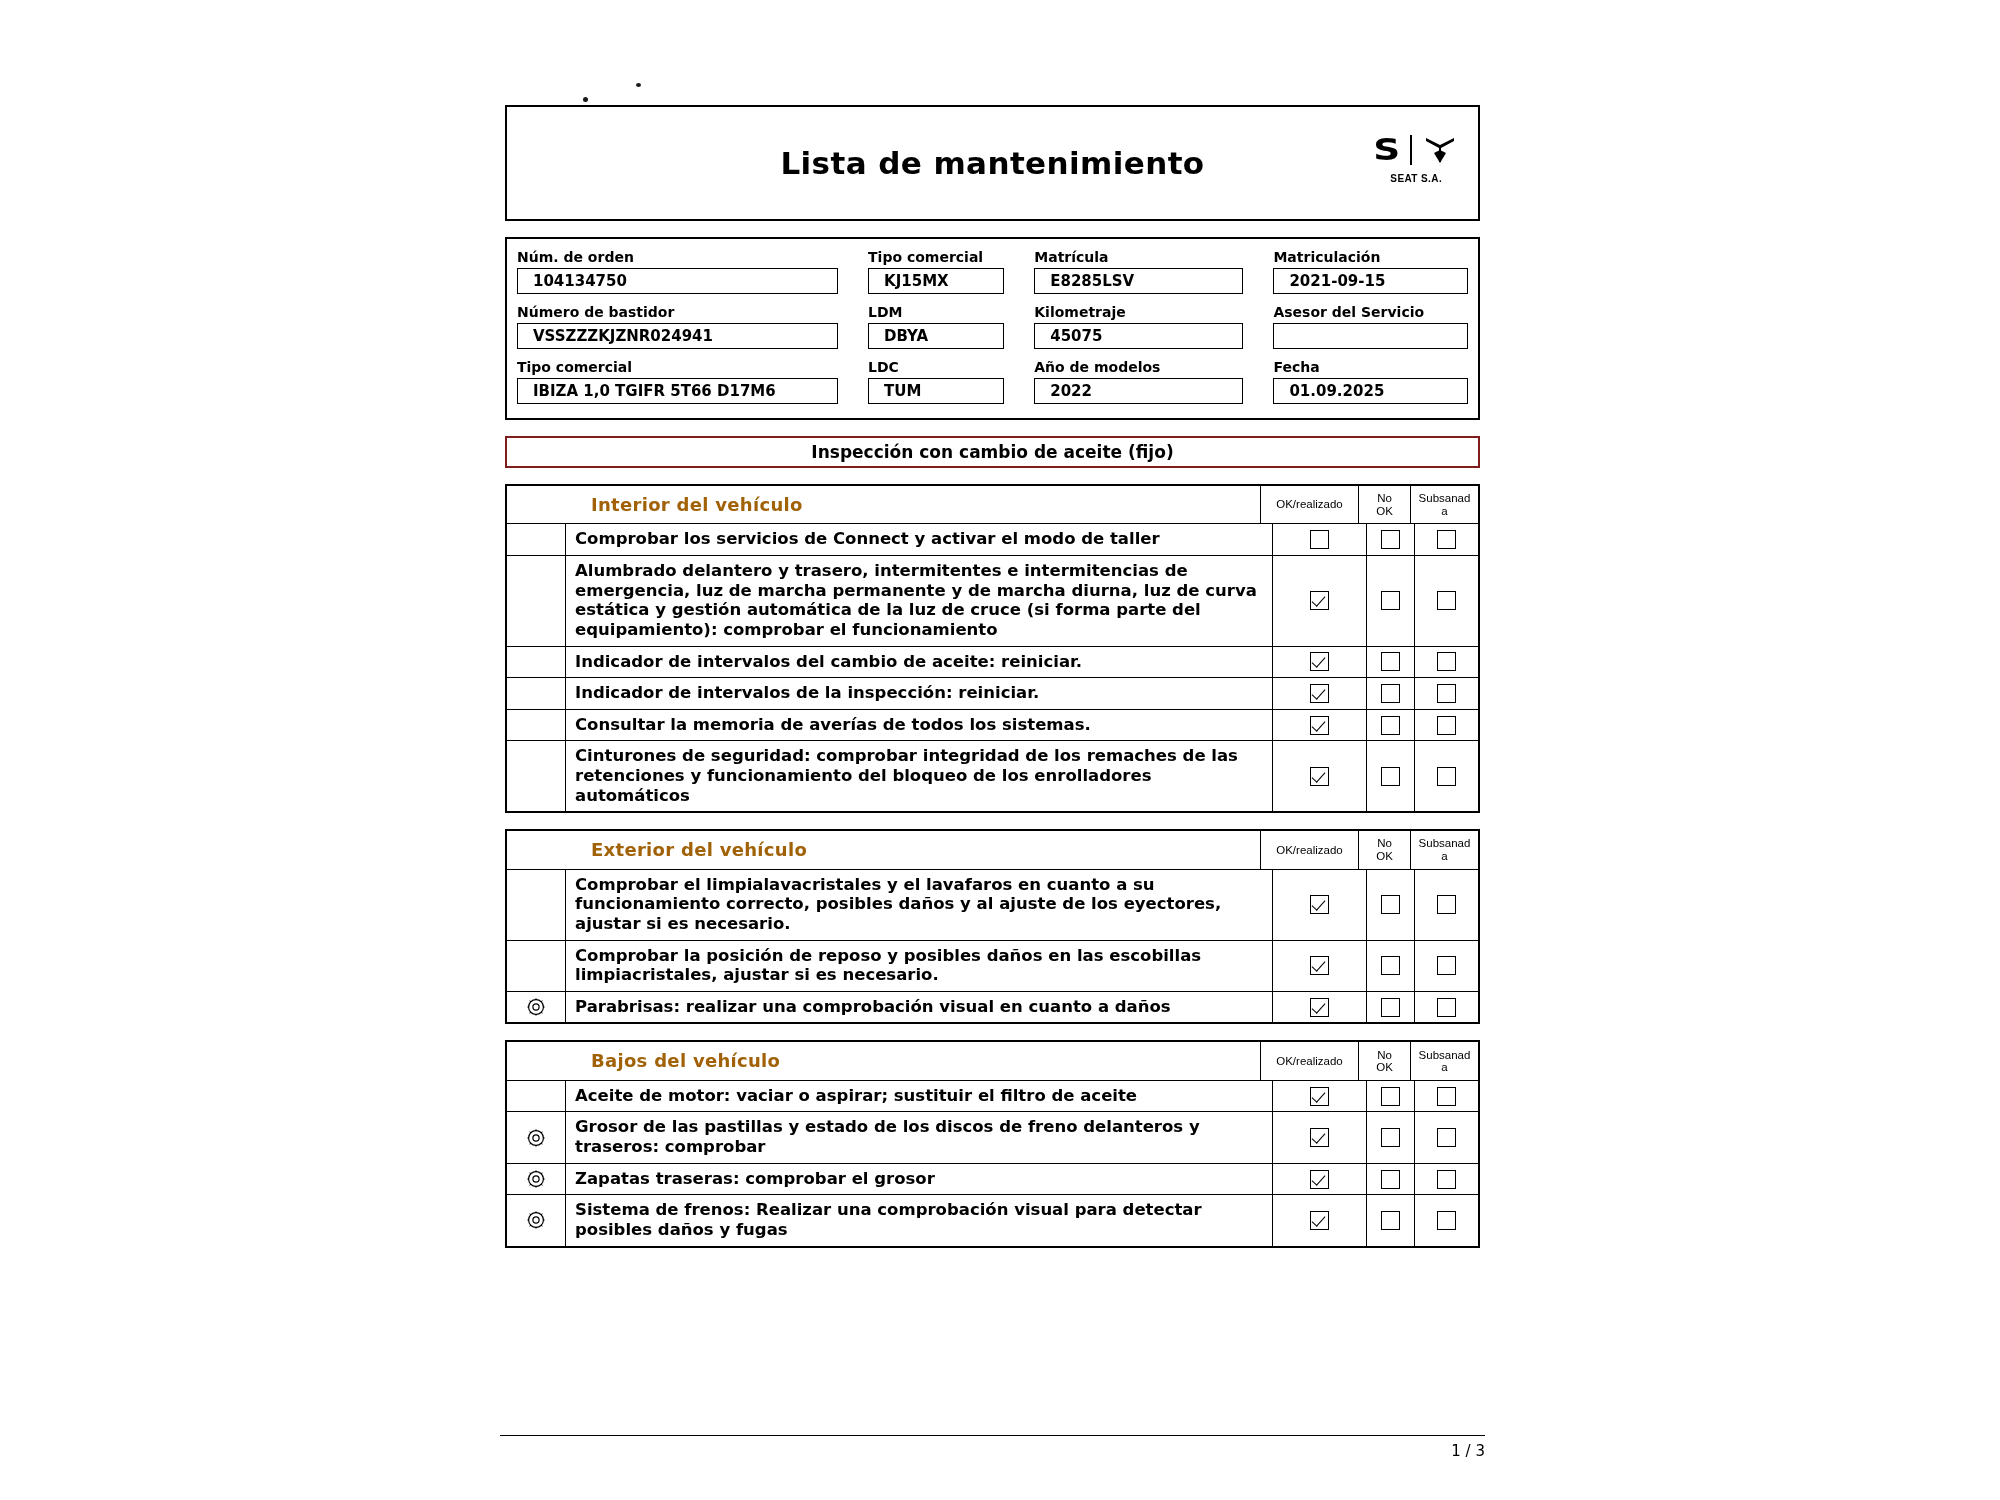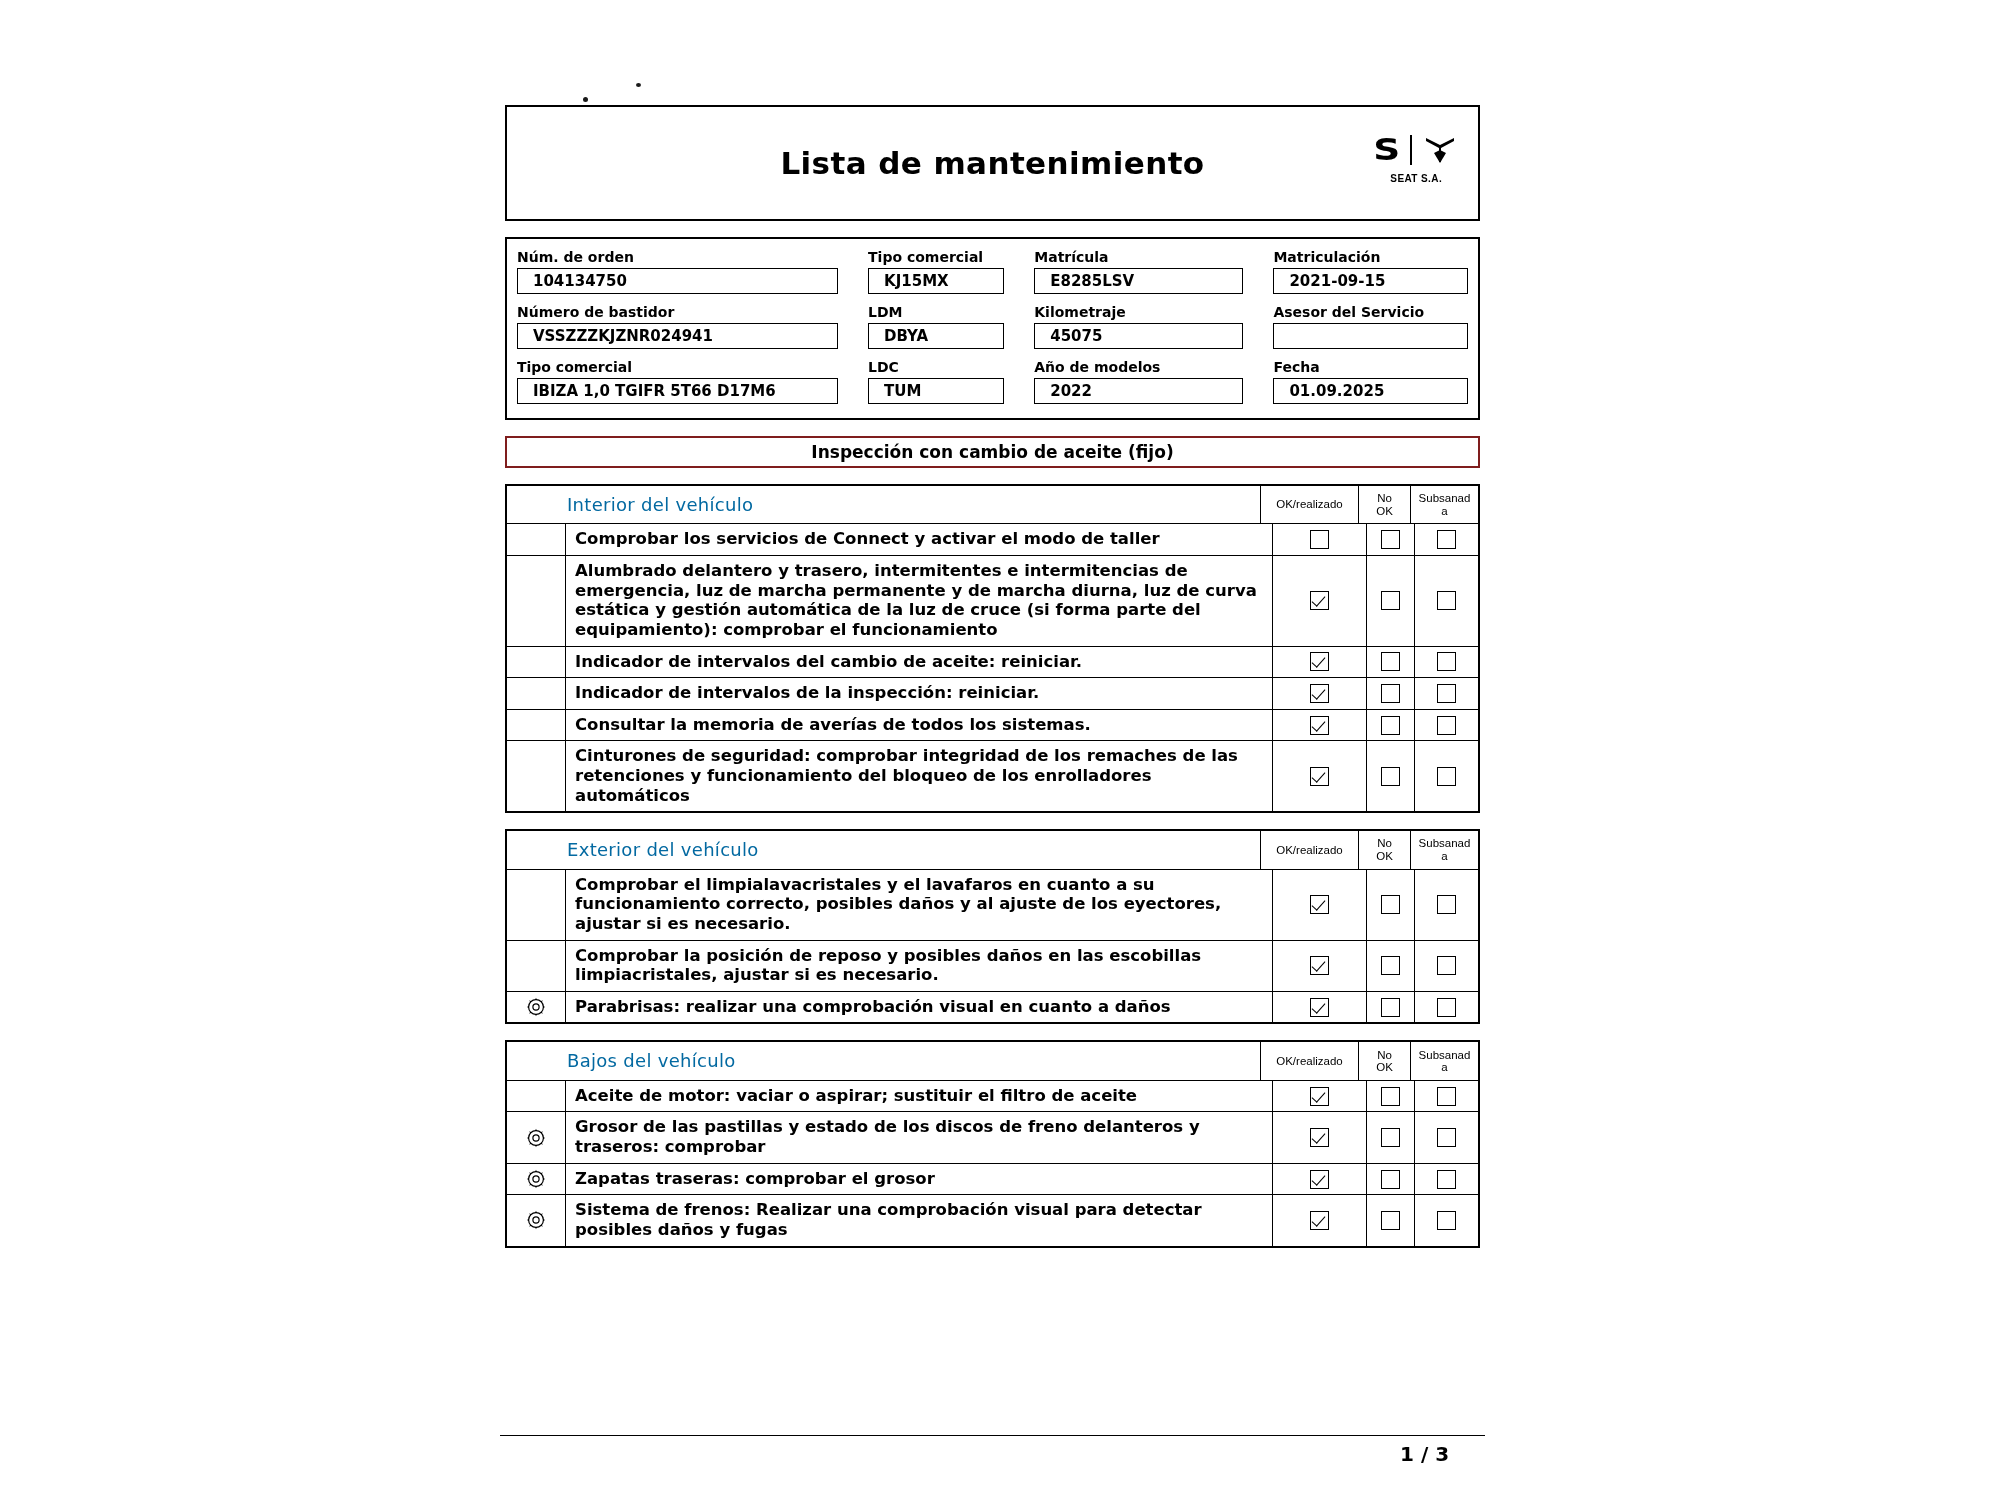--- a/index.html
+++ b/index.html
@@ -166,25 +166,25 @@
     align-items: center;
     justify-content: center;
     border-right: 1.5px solid #000;
   }
   .c-ok  { width: 93px; }
   .c-nok { width: 47px; }
   .c-sub { width: 63px; border-right: none; }
 
   .head-row .c-text {
     font-size: 18px;
-    font-weight: normal;
+    font-weight: bold;
     font-family: "DejaVu Sans", sans-serif;
     letter-spacing: 0.3px;
-    padding: 8px 8px 8px 60px;
-    color: #0369a1;
+    padding: 8px 8px 8px 84px;
+    color: #a16207;
   }
   .head-row .c-ok,
   .head-row .c-nok,
   .head-row .c-sub {
     font-size: 11.5px;
     font-weight: normal;
     text-align: center;
     line-height: 1.1;
     padding: 4px 2px;
     font-family: "Liberation Sans", sans-serif;
@@ -218,22 +218,23 @@
     left: 500px;
     top: 1435px;
     width: 985px;
     border-top: 1.5px solid #000;
   }
   .page-num {
     position: absolute;
     left: 1400px;
     top: 1442px;
     width: 85px;
-    font-size: 20px;
-    font-weight: bold;
+    text-align: right;
+    font-size: 15px;
+    font-weight: normal;
     font-family: "DejaVu Sans", sans-serif;
   }
 </style>
 </head>
 <body>
 
 <div class="page">
 
   <div class="speck s1"></div>
   <div class="speck s2"></div>

